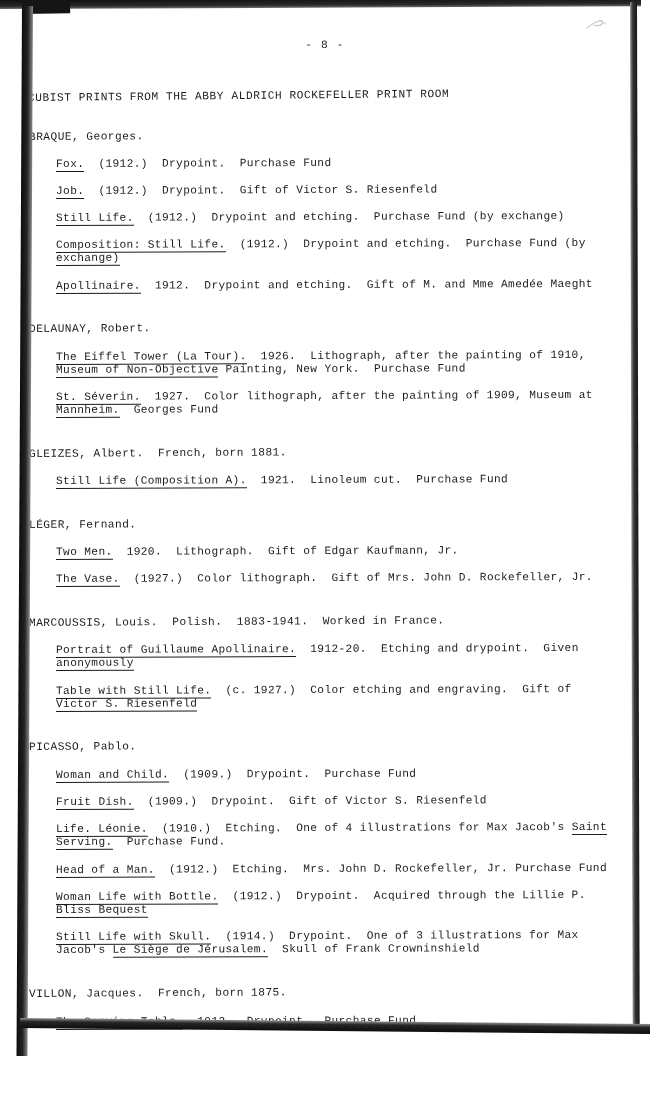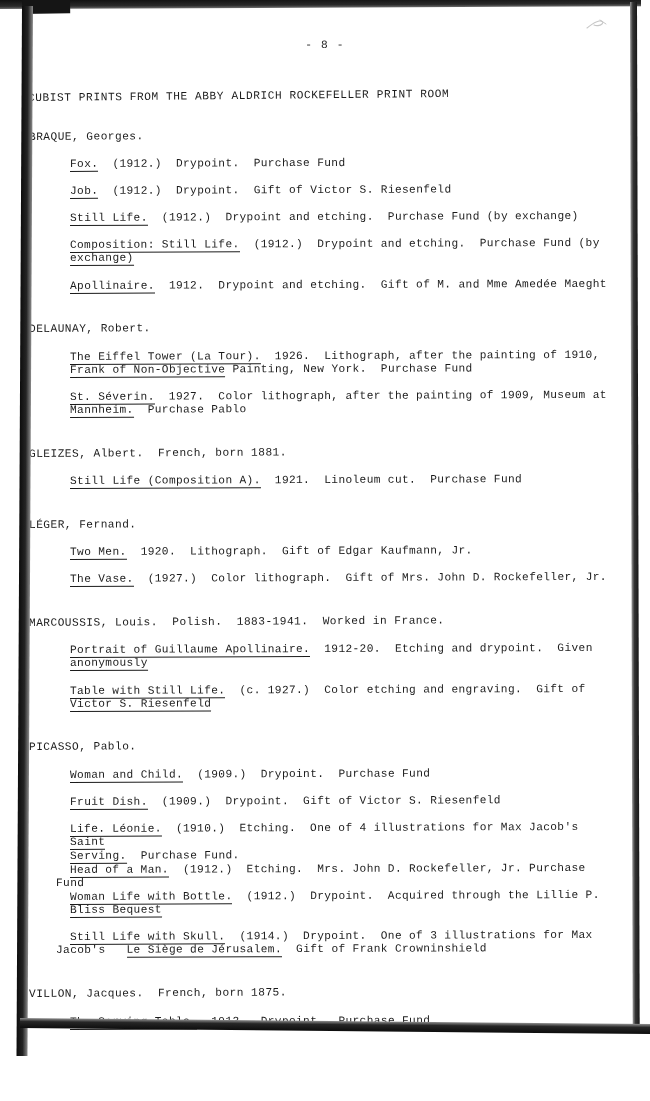--- a/index.html
+++ b/index.html
@@ -117,21 +117,20 @@
     width: 560px;
     letter-spacing: 0.35px;
     transform: rotate(-0.22deg);
     transform-origin: left center;
   }
 
   .entry u {
     text-decoration: none;
     border-bottom: 1px solid #1b1b1b;
     padding-bottom: 0px;
-    margin-left: 14px;
   }
 
   
   .typed::selection { background: #cfe3ff; }
 </style>
 </head>
 <body>
 
 <div class="page">
 
@@ -151,35 +150,35 @@
     <div class="typed page-number">- 8 -</div>
     <div class="typed doc-title">CUBIST PRINTS FROM THE ABBY ALDRICH ROCKEFELLER PRINT ROOM</div>
     <div id="body-content">
         <div class="typed artist" style="top: 131.5px;">BRAQUE, Georges.</div>
         <div class="typed entry" style="top: 158.7px;"><u>Fox.</u><span>  (1912.)  Drypoint.  Purchase Fund</span></div>
         <div class="typed entry" style="top: 185.9px;"><u>Job.</u><span>  (1912.)  Drypoint.  Gift of Victor S. Riesenfeld</span></div>
         <div class="typed entry" style="top: 213.1px;"><u>Still Life.</u><span>  (1912.)  Drypoint and etching.  Purchase Fund (by exchange)</span></div>
         <div class="typed entry" style="top: 240.3px;"><u>Composition: Still Life.</u><span>  (1912.)  Drypoint and etching.  Purchase Fund (by</span><br><u>exchange)</u></div>
         <div class="typed entry" style="top: 280.9px;"><u>Apollinaire.</u><span>  1912.  Drypoint and etching.  Gift of M. and Mme Amedée Maeght</span></div>
         <div class="typed artist" style="top: 324.4px;">DELAUNAY, Robert.</div>
-        <div class="typed entry" style="top: 351.6px;"><u>The Eiffel Tower (La Tour).</u><span>  1926.  Lithograph, after the painting of 1910,</span><br><u>Frank of Non-Objective</u><span> Painting, New York.  Purchase Fund</span></div>
-        <div class="typed entry" style="top: 392.2px;"><u>St. Séverin.</u><span>  1927.  Color lithograph, after the painting of 1909, Museum at</span><br><u>Mannheim.</u><span>  Purchase Pablo</span></div>
+        <div class="typed entry" style="top: 351.6px;"><u>The Eiffel Tower (La Tour).</u><span>  1926.  Lithograph, after the painting of 1910,</span><br><u>Museum of Non-Objective</u><span> Painting, New York.  Purchase Fund</span></div>
+        <div class="typed entry" style="top: 392.2px;"><u>St. Séverin.</u><span>  1927.  Color lithograph, after the painting of 1909, Museum at</span><br><u>Mannheim.</u><span>  Georges Fund</span></div>
         <div class="typed artist" style="top: 449.1px;">GLEIZES, Albert.  French, born 1881.</div>
         <div class="typed entry" style="top: 476.3px;"><u>Still Life (Composition A).</u><span>  1921.  Linoleum cut.  Purchase Fund</span></div>
         <div class="typed artist" style="top: 519.8px;">LÉGER, Fernand.</div>
         <div class="typed entry" style="top: 547px;"><u>Two Men.</u><span>  1920.  Lithograph.  Gift of Edgar Kaufmann, Jr.</span></div>
         <div class="typed entry" style="top: 574.2px;"><u>The Vase.</u><span>  (1927.)  Color lithograph.  Gift of Mrs. John D. Rockefeller, Jr.</span></div>
         <div class="typed artist" style="top: 617.7px;">MARCOUSSIS, Louis.  Polish.  1883-1941.  Worked in France.</div>
         <div class="typed entry" style="top: 644.9px;"><u>Portrait of Guillaume Apollinaire.</u><span>  1912-20.  Etching and drypoint.  Given</span><br><u>anonymously</u></div>
         <div class="typed entry" style="top: 685.5px;"><u>Table with Still Life.</u><span>  (c. 1927.)  Color etching and engraving.  Gift of</span><br><u>Victor S. Riesenfeld</u></div>
         <div class="typed artist" style="top: 742.4px;">PICASSO, Pablo.</div>
         <div class="typed entry" style="top: 769.6px;"><u>Woman and Child.</u><span>  (1909.)  Drypoint.  Purchase Fund</span></div>
         <div class="typed entry" style="top: 796.8px;"><u>Fruit Dish.</u><span>  (1909.)  Drypoint.  Gift of Victor S. Riesenfeld</span></div>
         <div class="typed entry" style="top: 824px;"><u>Life. Léonie.</u><span>  (1910.)  Etching.  One of 4 illustrations for Max Jacob's </span><u>Saint</u><br><u>Serving.</u><span>  Purchase Fund.</span></div>
         <div class="typed entry" style="top: 864.6px;"><u>Head of a Man.</u><span>  (1912.)  Etching.  Mrs. John D. Rockefeller, Jr. Purchase Fund</span></div>
         <div class="typed entry" style="top: 891.8px;"><u>Woman Life with Bottle.</u><span>  (1912.)  Drypoint.  Acquired through the Lillie P.</span><br><u>Bliss Bequest</u></div>
-        <div class="typed entry" style="top: 932.4px;"><u>Still Life with Skull.</u><span>  (1914.)  Drypoint.  One of 3 illustrations for Max</span><br><span>Jacob's </span><u>Le Siège de Jérusalem.</u><span>  Gift of Frank Crowninshield</span></div>
+        <div class="typed entry" style="top: 932.4px;"><u>Still Life with Skull.</u><span>  (1914.)  Drypoint.  One of 3 illustrations for Max</span><br><span>Jacob's </span><u>Le Siège de Jérusalem.</u><span>  Skull of Frank Crowninshield</span></div>
         <div class="typed artist" style="top: 989.3px;">VILLON, Jacques.  French, born 1875.</div>
         <div class="typed entry" style="top: 1016.5px;"><u>The Serving Table.</u><span>  1913.  Drypoint.  Purchase Fund</span></div>
       </div>
   </div>
 
 </div>
 
 </body></html>

